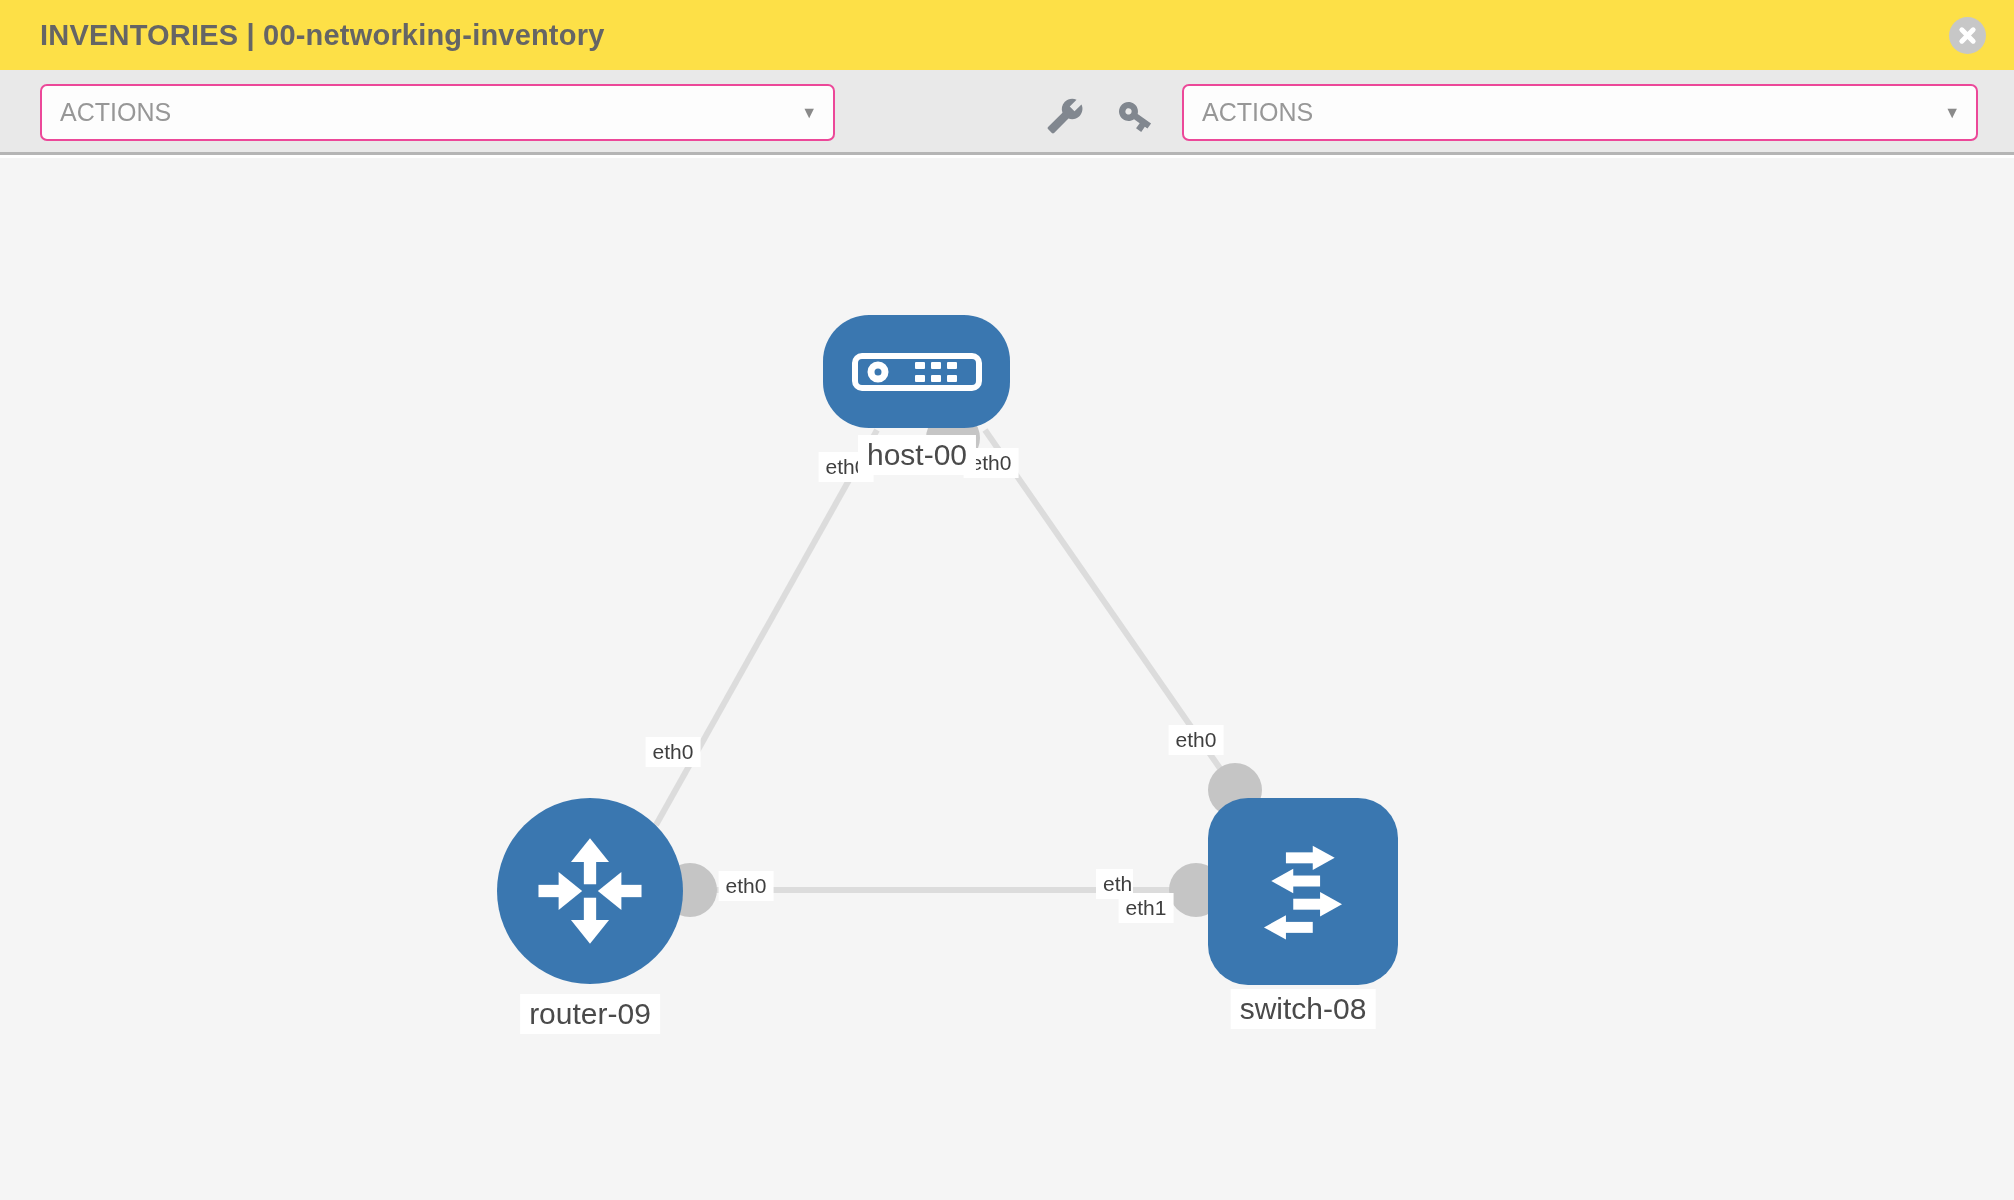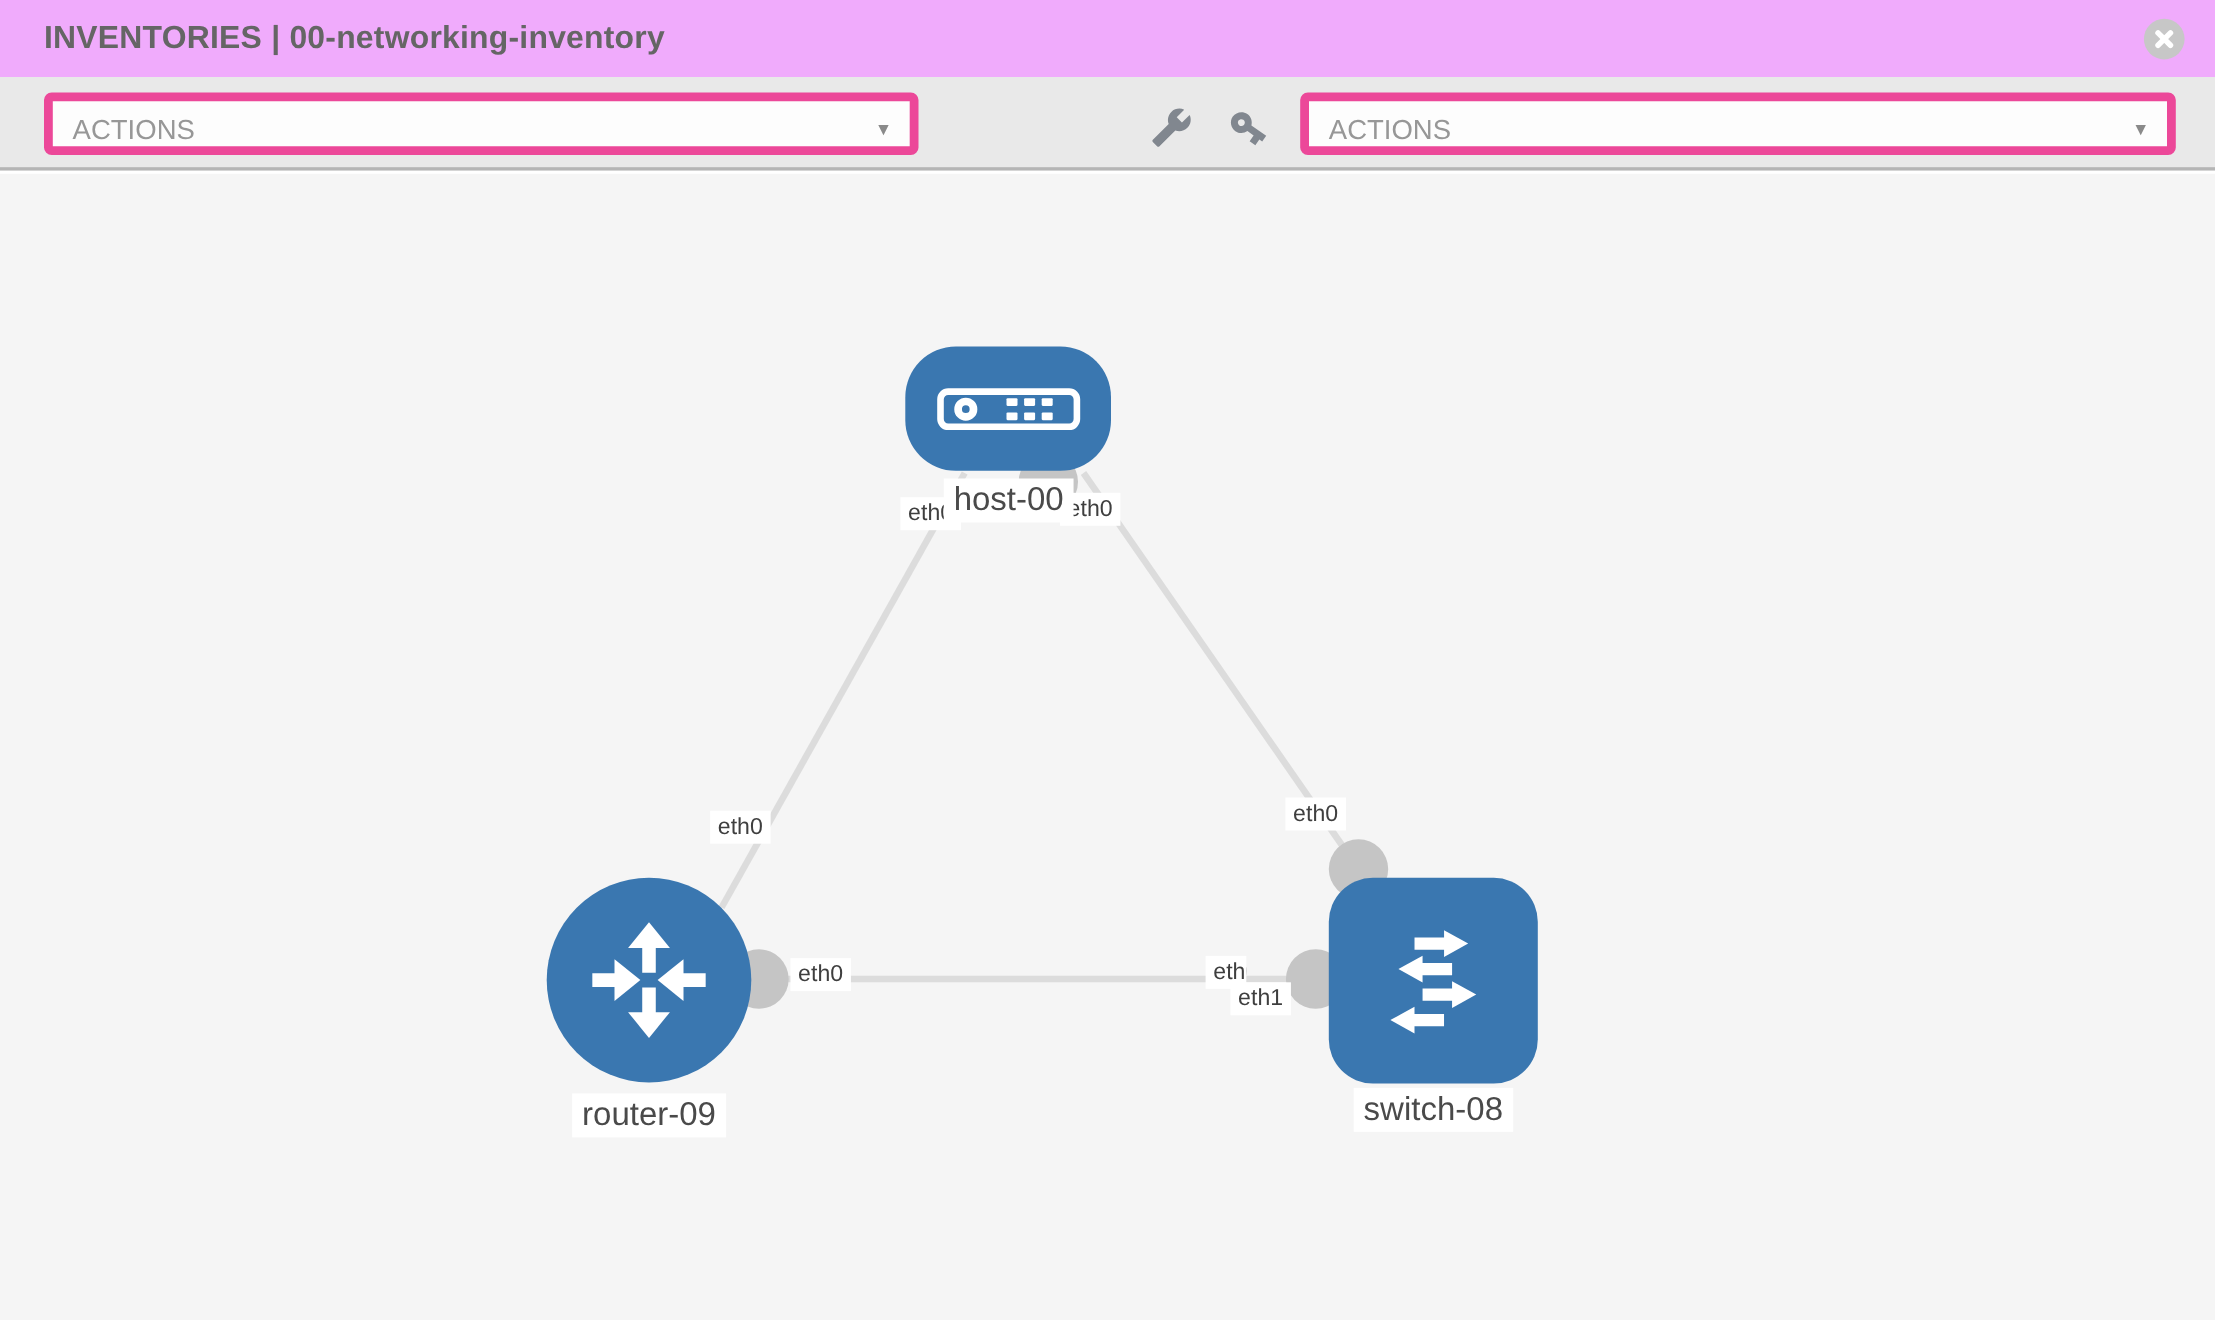--- a/index.html
+++ b/index.html
@@ -2,21 +2,21 @@
 <html><head>
 <meta charset="utf-8">
 <style>
   * { margin:0; padding:0; box-sizing:border-box; }
   body { background:#ffffff; }
   .app {
     position:relative; width:2014px; height:1200px; overflow:hidden;
     font-family:"Liberation Sans", sans-serif; background:#ffffff;
   }
   
-  .header { position:absolute; left:0; top:0; width:100%; height:70px; background:#f0abfc; }
+  .header { position:absolute; left:0; top:0; width:100%; height:70px; background:#fde047; }
   .title {
     position:absolute; left:40px; top:0; height:70px; line-height:70px;
     font-size:29px; font-weight:bold; color:#656565; letter-spacing:.2px;
   }
   .close-btn {
     position:absolute; right:28px; top:17px; width:37px; height:37px;
     border-radius:50%; background:#c7c7c7; cursor:pointer;
   }
   .close-btn .bar {
     position:absolute; left:8px; top:16px; width:21px; height:5px;
@@ -24,21 +24,21 @@
   }
   .close-btn .bar.b1 { transform:rotate(45deg); }
   .close-btn .bar.b2 { transform:rotate(-45deg); }
   
   .toolbar {
     position:absolute; left:0; top:70px; width:100%; height:85px;
     background:#e9e9e9; border-bottom:3px solid #b5b5b5;
   }
   .select-box {
     position:absolute; top:14px; height:57px; background:#fdfdfd;
-    border:8px solid #ec4899; border-radius:7px;
+    border:2px solid #ec4899; border-radius:7px;
   }
   .select-box .sel-label {
     position:absolute; left:18px; top:0; height:53px; line-height:53px;
     font-size:25px; color:#979797;
   }
   .select-box .caret {
     position:absolute; right:16px; top:0; height:53px; line-height:53px;
     font-size:16px; color:#8a8a8a;
   }
   .icon-btn { position:absolute; top:27px; width:40px; height:40px; cursor:pointer; }

